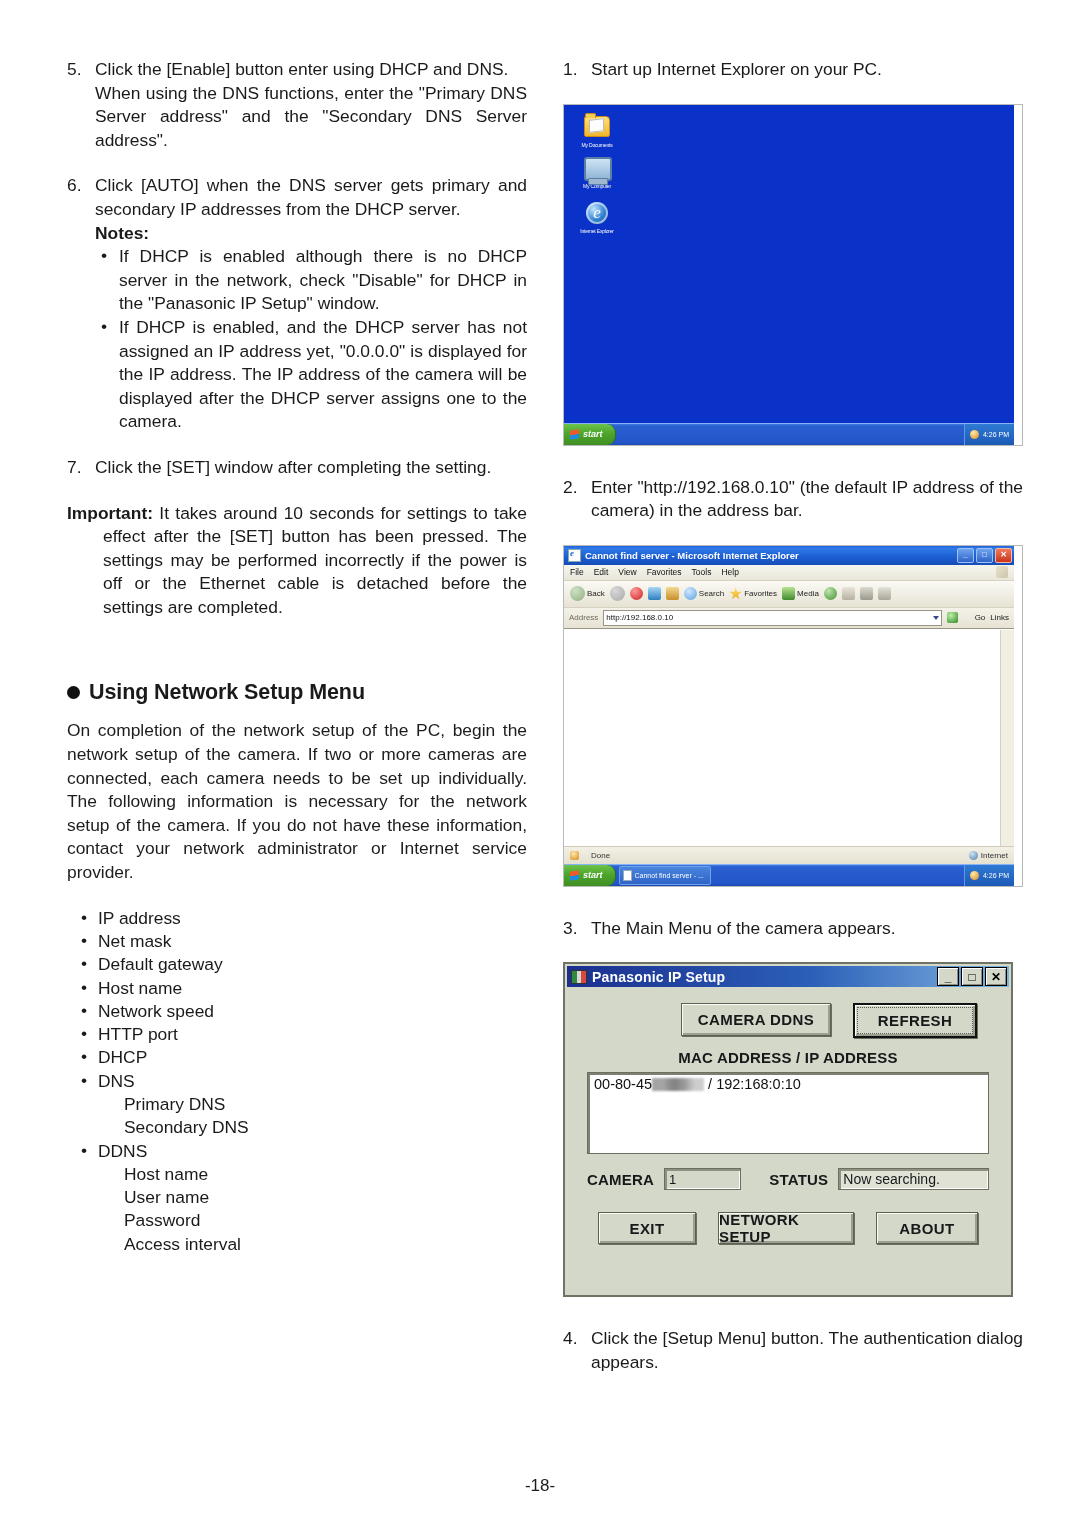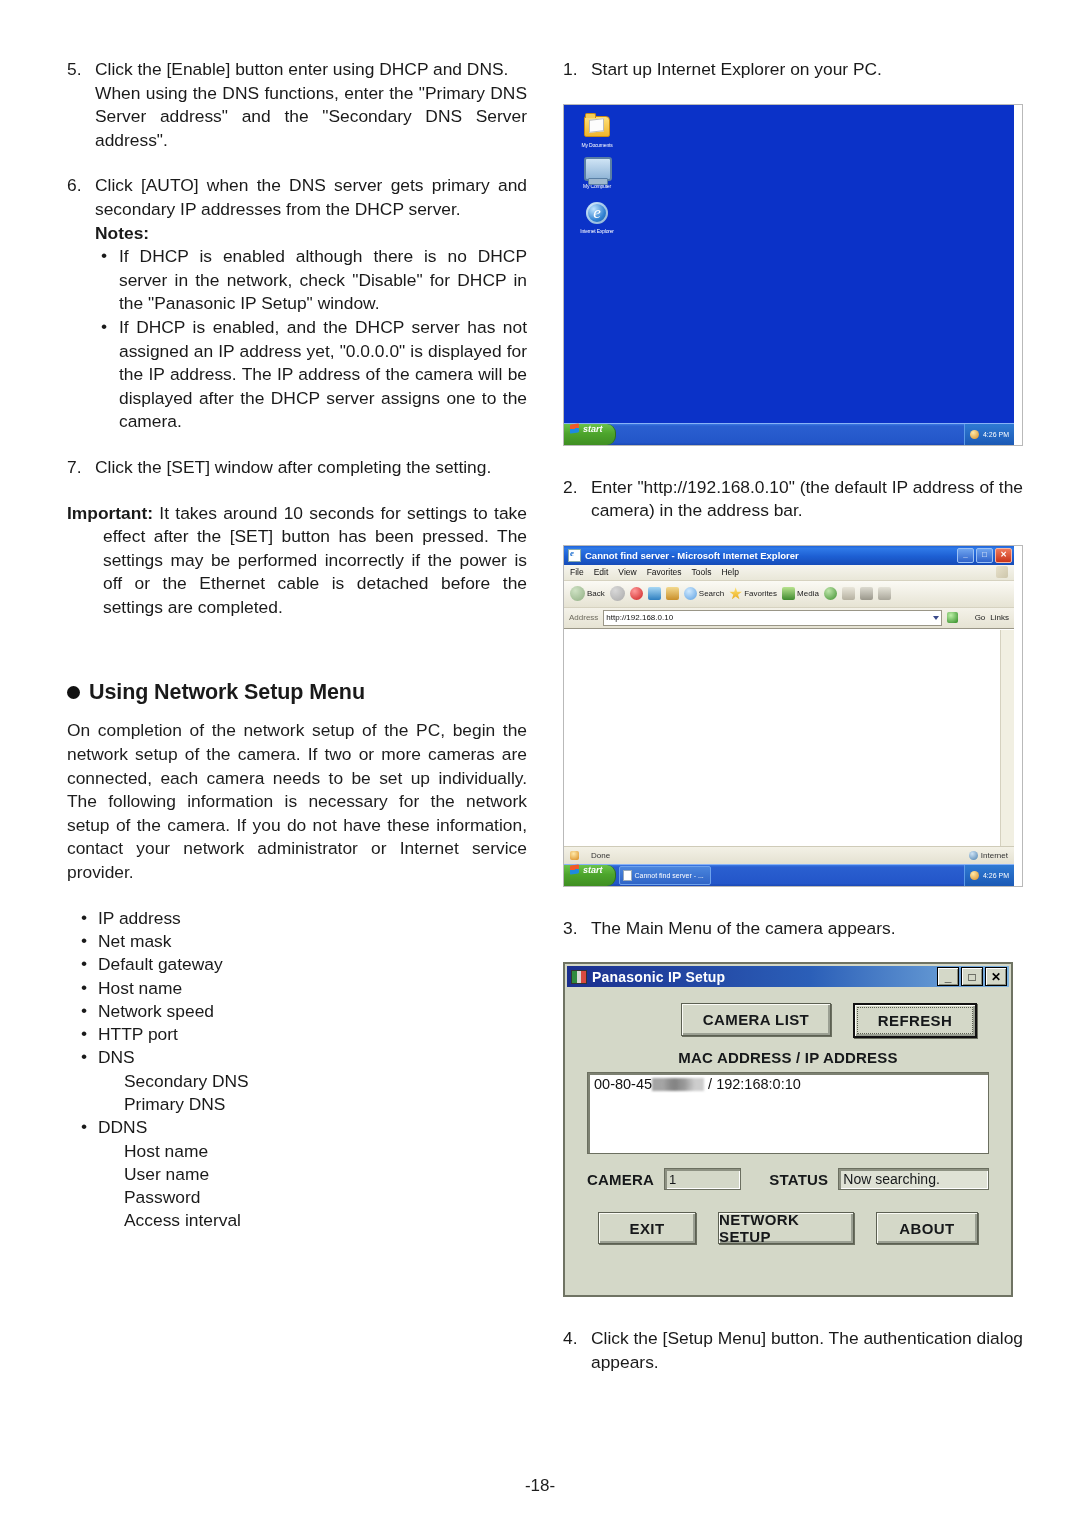--- a/index.html
+++ b/index.html
@@ -203,21 +203,21 @@
     left: 0; right: 0; bottom: 0;
     height: 21px;
     background: linear-gradient(#3d7ae2 0%, #2a5fd0 10%, #2356c9 88%, #1a49b5 100%);
     border-top: 1px solid #87b2f7;
     display: flex;
     align-items: center;
   }
   .startbtn {
     height: 21px;
     padding: 0 12px 0 6px;
-    display: flex; align-items: flex-start; gap: 4px;
+    display: flex; align-items: center; gap: 4px;
     background: linear-gradient(#6bc34a 0%, #4da52c 45%, #3f8f22 100%);
     border-right: 1px solid #2f6e19;
     border-radius: 0 9px 9px 0;
     color: #fff;
     font-size: 9px;
     font-weight: bold;
     font-style: italic;
   }
   .startbtn .flag {
     width: 9px; height: 9px;
@@ -619,24 +619,25 @@
 
     <div class="gap-m"></div>
 
     <ul class="setlist">
       <li><span>IP address</span></li>
       <li><span>Net mask</span></li>
       <li><span>Default gateway</span></li>
       <li><span>Host name</span></li>
       <li><span>Network speed</span></li>
       <li><span>HTTP port</span></li>
+      <li><span>DHCP</span></li>
       <li><span>DNS</span></li>
     </ul>
+    <div class="subitem">Primary DNS</div>
     <div class="subitem">Secondary DNS</div>
-    <div class="subitem">Primary DNS</div>
     <ul class="setlist">
       <li><span>DDNS</span></li>
     </ul>
     <div class="subitem">Host name</div>
     <div class="subitem">User name</div>
     <div class="subitem">Password</div>
     <div class="subitem">Access interval</div>
 
   </div>
 
@@ -808,21 +809,21 @@
         <span class="ips-wbtns">
           <span class="ips-wb">_</span>
           <span class="ips-wb">□</span>
           <span class="ips-wb">✕</span>
         </span>
       </div>
 
       <div class="ips-body">
 
         <div class="ips-row1">
-          <div class="btn3d btn-cameralist">CAMERA LIST</div>
+          <div class="btn3d btn-cameralist">CAMERA DDNS</div>
           <div class="btn3d btn-refresh">REFRESH</div>
         </div>
 
         <div class="ips-maclabel">MAC ADDRESS / IP ADDRESS</div>
 
         <div class="ips-list">
           <div>
             <span>00-80-45</span><span class="mac-blur"></span>
             <span>/</span>
             <span>192:168:0:10</span>

